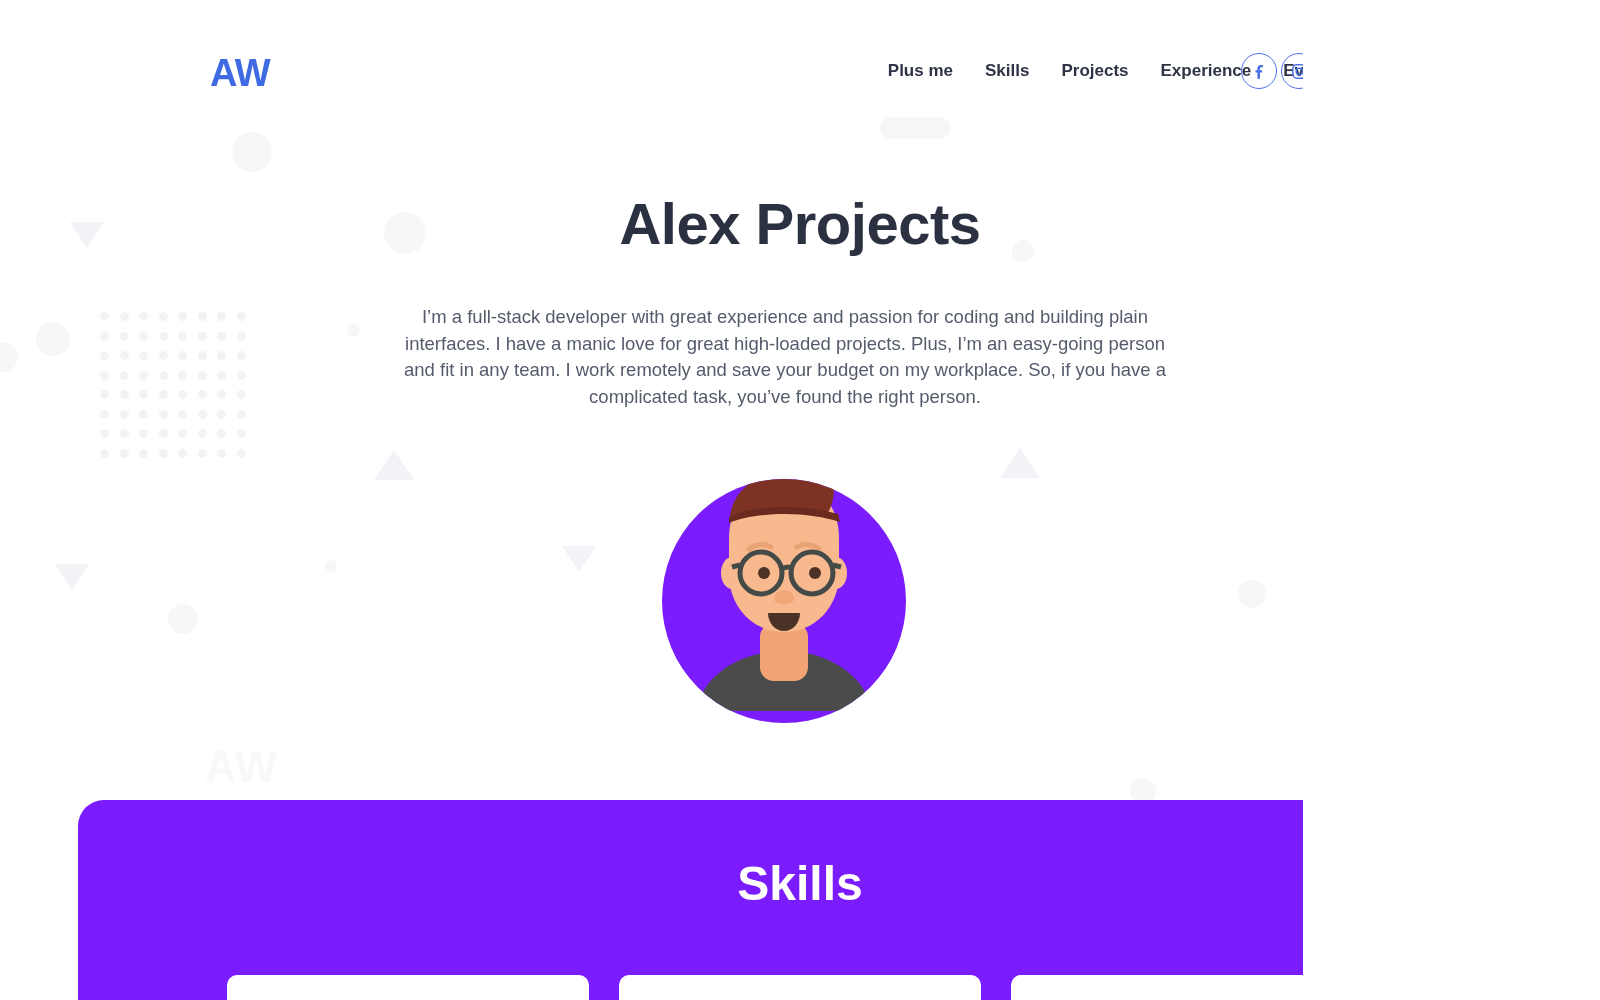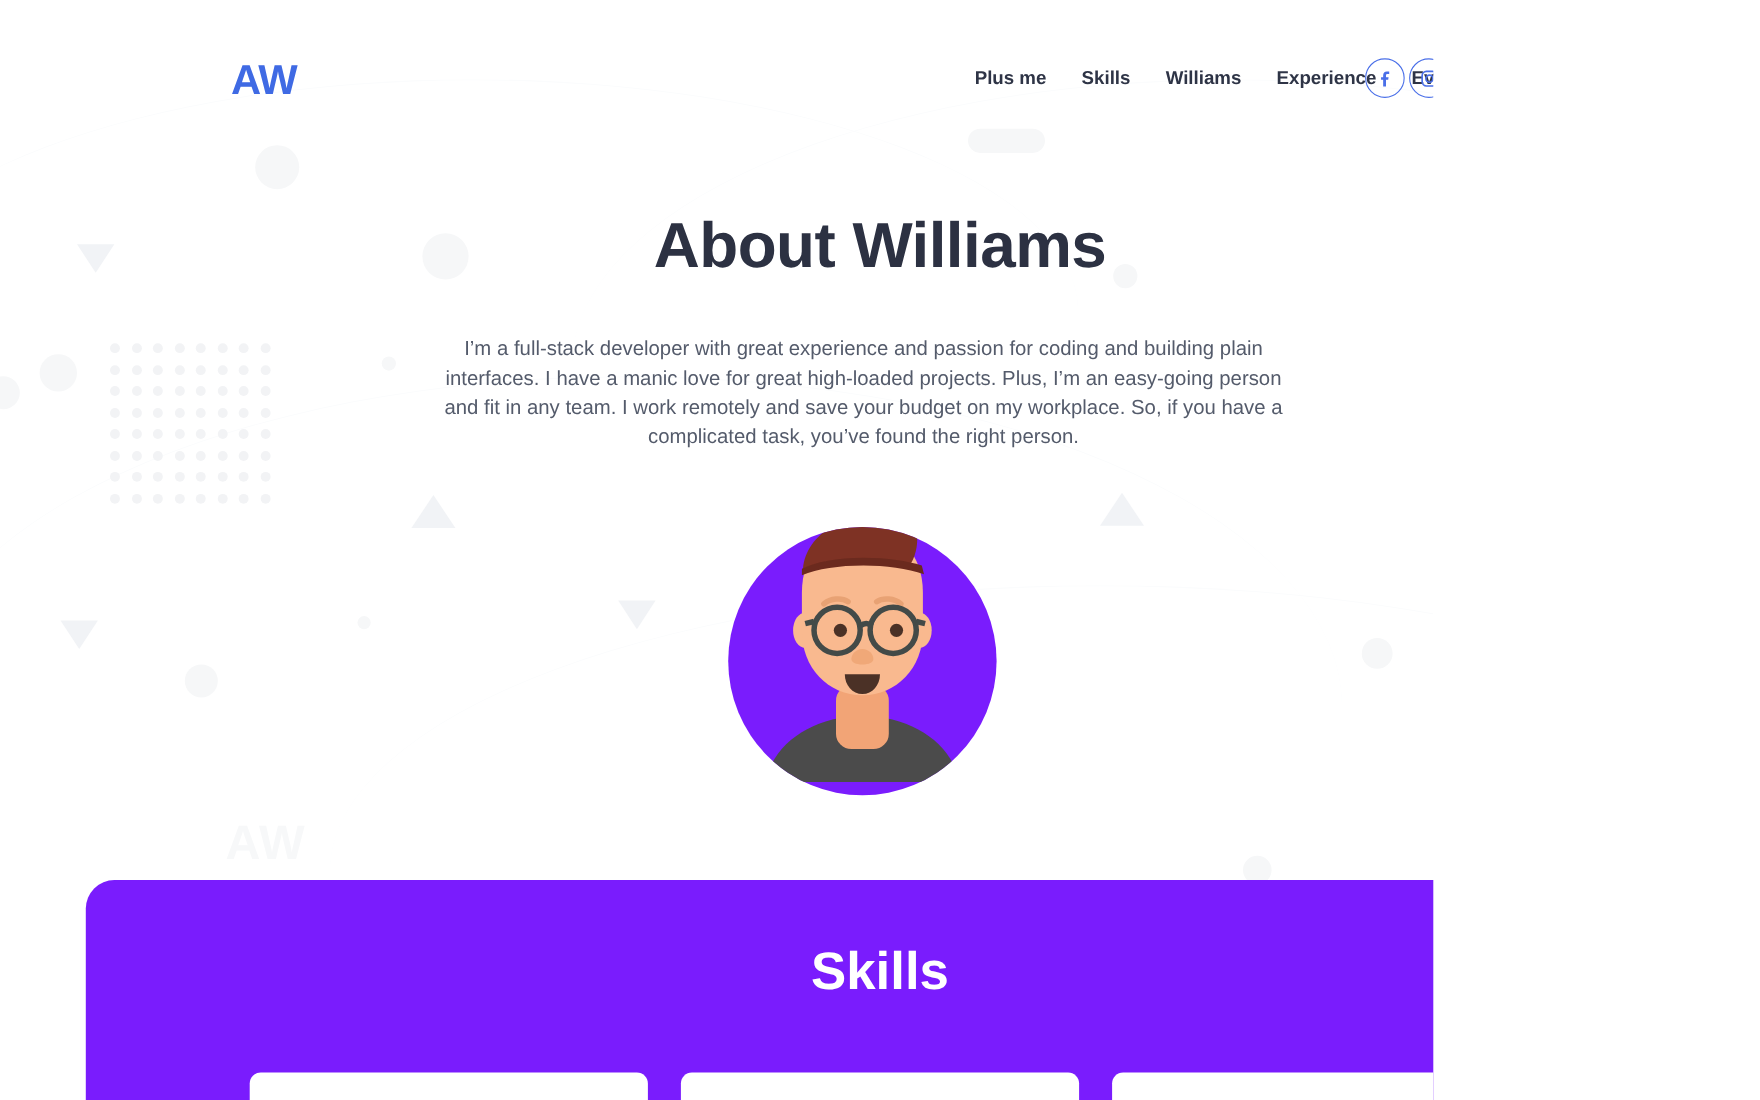--- a/index.html
+++ b/index.html
@@ -289,21 +289,21 @@
 
     <div class="bigAW">AW</div>
   </div>
 
   <div class="header">
     <div class="logo">AW</div>
 
     <nav class="nav">
       <a href="#">Plus me</a>
       <a href="#">Skills</a>
-      <a href="#">Williams</a>
+      <a href="#">Projects</a>
       <a href="#">Experience</a>
       <a href="#">Events</a>
     </nav>
 
     <div class="socials">
       <div class="sbtn">
         <svg width="20" height="20" viewBox="0 0 24 24" aria-hidden="true">
           <path d="M14.6 7.6h2.1V4.8h-2.6c-2.5 0-4 1.5-4 4.1v2.1H7.8v2.9h2.3v7.3h3.1v-7.3h2.4l.4-2.9h-2.8V9.3c0-1.1.4-1.7 1.4-1.7z" fill="#4a6fe8"></path>
         </svg>
       </div>
@@ -317,21 +317,21 @@
       <div class="sbtn filled">
         <svg width="21" height="21" viewBox="0 0 24 24" aria-hidden="true">
           <rect x="3" y="6.6" width="18" height="11" rx="2.6" fill="#ffffff"></rect>
           <path d="M10.4 9.7l5 2.4-5 2.4z" fill="#4a6fe8"></path>
         </svg>
       </div>
     </div>
   </div>
 
   <div class="hero">
-    <h1 class="hero-title">About Williams</h1>
+    <h1 class="hero-title">Alex Projects</h1>
     <p class="hero-text">I’m a full-stack developer with great experience and passion for coding and building plain interfaces. I have a manic love for great high-loaded projects. Plus, I’m an easy-going person and fit in any team. I work remotely and save your budget on my workplace. So, if you have a complicated task, you’ve found the right person.</p>
   </div>
 
   <div class="avatar-wrap">
     <svg width="248" height="270" viewBox="0 0 248 270" aria-hidden="true">
       <defs>
         <clipPath id="circleClip">
             <circle cx="124" cy="146" r="122"></circle>
           </clipPath>
       </defs>

